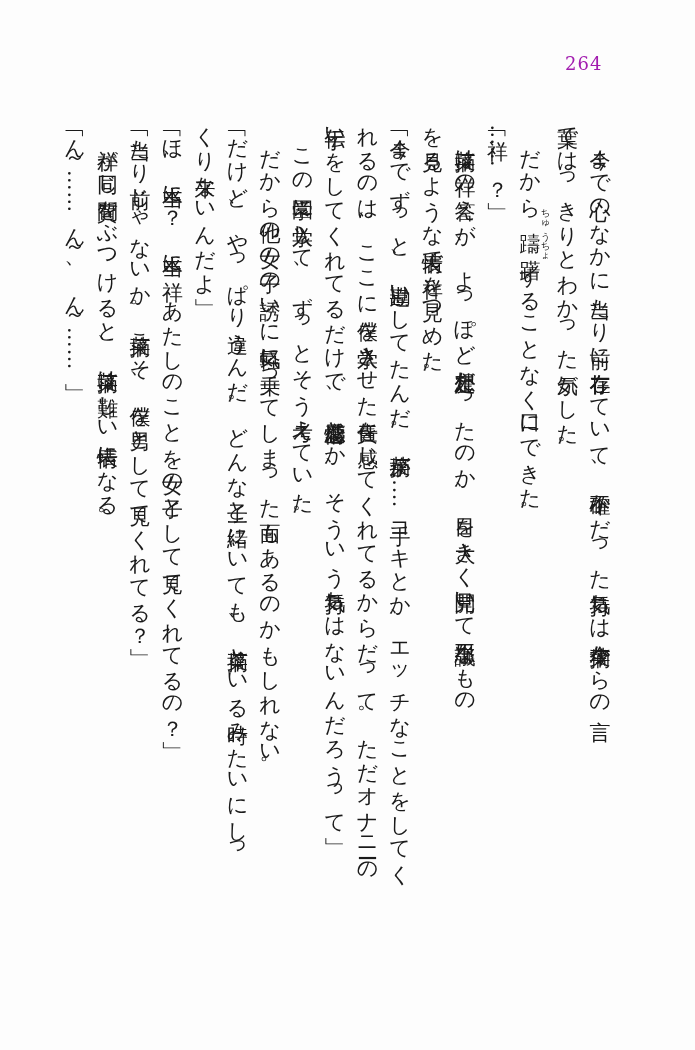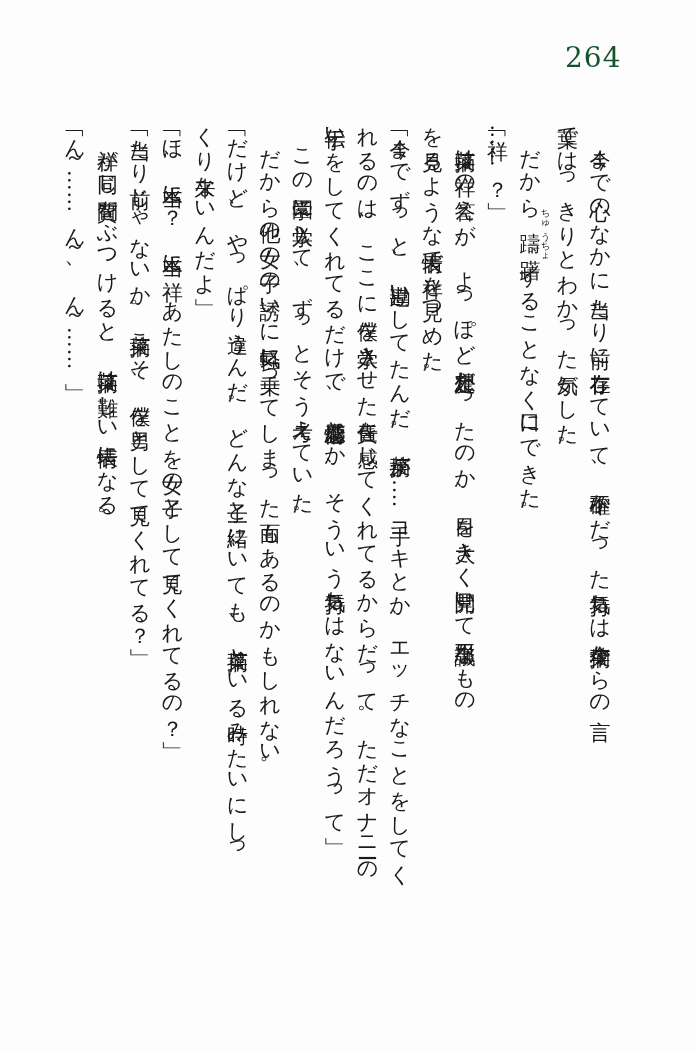--- a/index.html
+++ b/index.html
@@ -15,25 +15,25 @@
   .page {
     position: relative;
     width: 695px;
     height: 1050px;
     background: #fdfdfd;
     color: #1a1a1a;
     overflow: hidden;
   }
   .page-number {
     position: absolute;
-    top: 41px;
+    top: 53px;
     left: 565px;
-    font-size: 28px;
+    font-size: 18px;
     letter-spacing: 1px;
-    color: #14532d;
+    color: #a21caf;
   }
   .text-block {
     position: absolute;
     top: 112px;
     right: 79px;
     width: 556px;
     height: 845px;
     writing-mode: vertical-rl;
     text-orientation: mixed;
     font-size: 21px;

